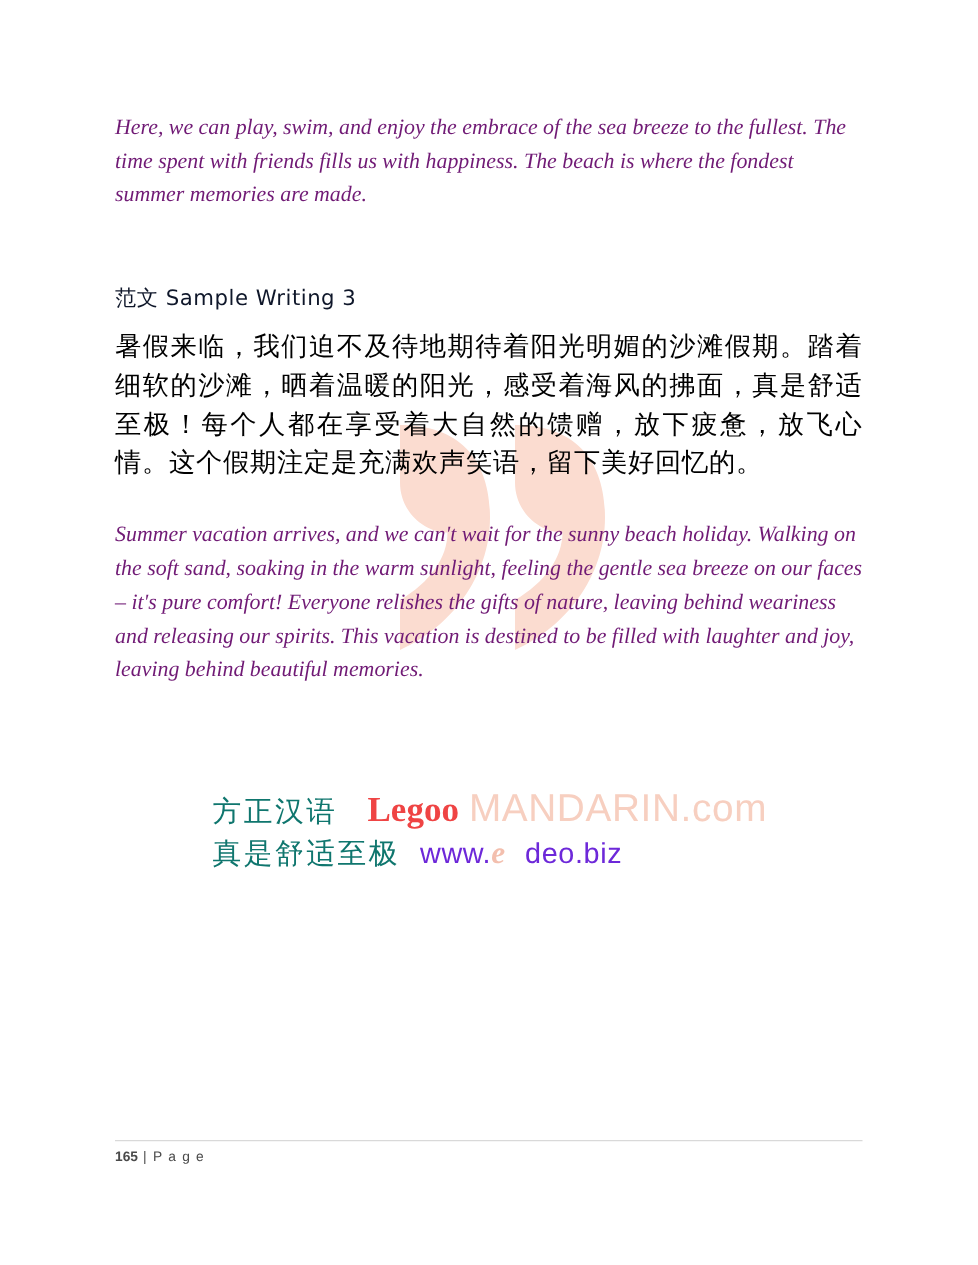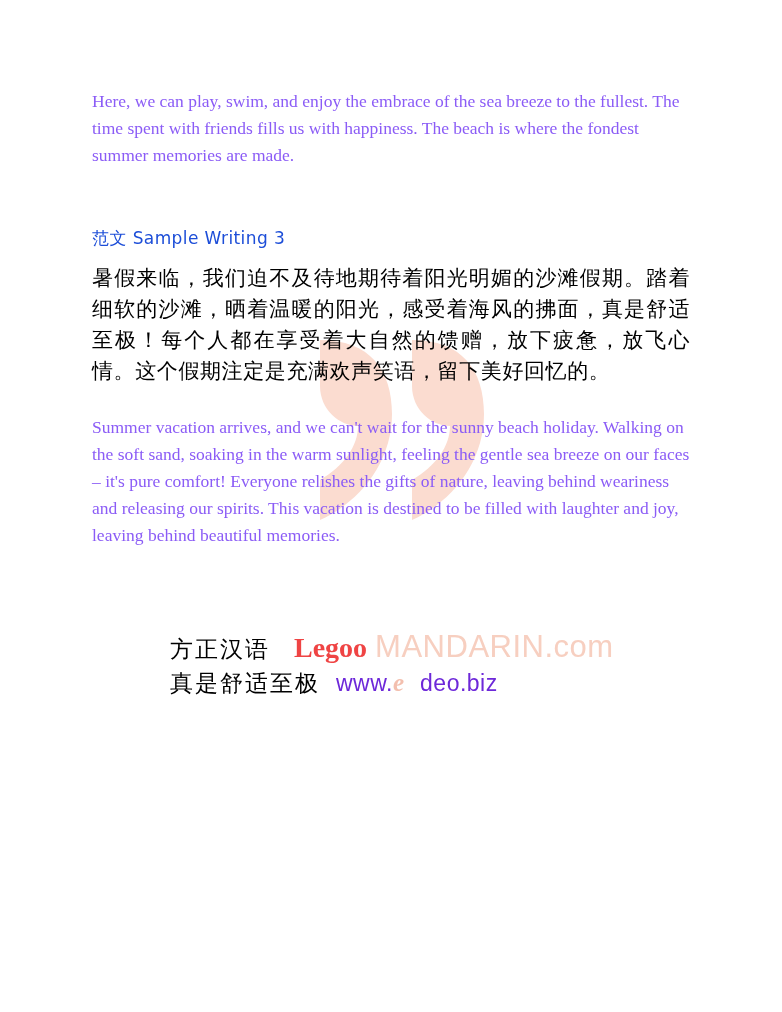--- a/index.html
+++ b/index.html
@@ -45,21 +45,21 @@
   }
   .wm-logo .wm-line {
     display: flex;
     align-items: baseline;
     white-space: nowrap;
     line-height: 1.25;
   }
   .wm-logo .cn {
     font-family: "DejaVu Serif", serif;
     font-size: 23px;
-    color: #000000;
+    color: #0f766e;
     letter-spacing: 2px;
   }
   .wm-logo .legoo {
     font-family: "Liberation Serif", serif;
     font-size: 28px;
     color: #ef4444;
     margin-left: 24px;
     font-weight: bold;
   }
   .wm-logo .mandarin {
@@ -88,29 +88,30 @@
   .content {
     position: relative;
     z-index: 2;
     padding: 88px 92px 0 92px;
   }
 
   p.en {
     font-family: "Liberation Serif", serif;
     font-size: 17.5px;
     line-height: 27px;
-    color: #8b5cf6;
+    color: #701a75;
     margin: 0 0 18px 0;
     text-align: left;
+    font-style: italic;
   }
 
   .section-head {
     margin: 58px 0 14px 0;
     font-size: 17px;
-    color: #1d4ed8;
+    color: #0f172a;
     font-family: "DejaVu Sans", sans-serif;
     letter-spacing: 0.4px;
   }
   .section-head .cn-part {
     font-family: "DejaVu Serif", serif;
   }
 
   p.cn {
     font-family: Liberation Mono, monospace;
     font-size: 21px;
@@ -180,14 +181,21 @@
       <span class="cn-part">范文</span>
       <span>Sample Writing 3</span>
     </div>
 
     <p class="cn">暑假来临，我们迫不及待地期待着阳光明媚的沙滩假期。踏着细软的沙滩，晒着温暖的阳光，感受着海风的拂面，真是舒适至极！每个人都在享受着大自然的馈赠，放下疲惫，放飞心情。这个假期注定是充满欢声笑语，留下美好回忆的。</p>
 
     <p class="en">Summer vacation arrives, and we can't wait for the sunny beach holiday. Walking on the soft sand, soaking in the warm sunlight, feeling the gentle sea breeze on our faces – it's pure comfort! Everyone relishes the gifts of nature, leaving behind weariness and releasing our spirits. This vacation is destined to be filled with laughter and joy, leaving behind beautiful memories.</p>
 
   </div>
 
+  <div class="footer">
+    <div class="footer-rule"></div>
+    <div class="footer-text">
+      <b>165</b>
+      <span>| P a g e</span>
+    </div>
+  </div>
 
 </div>
 
 </body></html>

